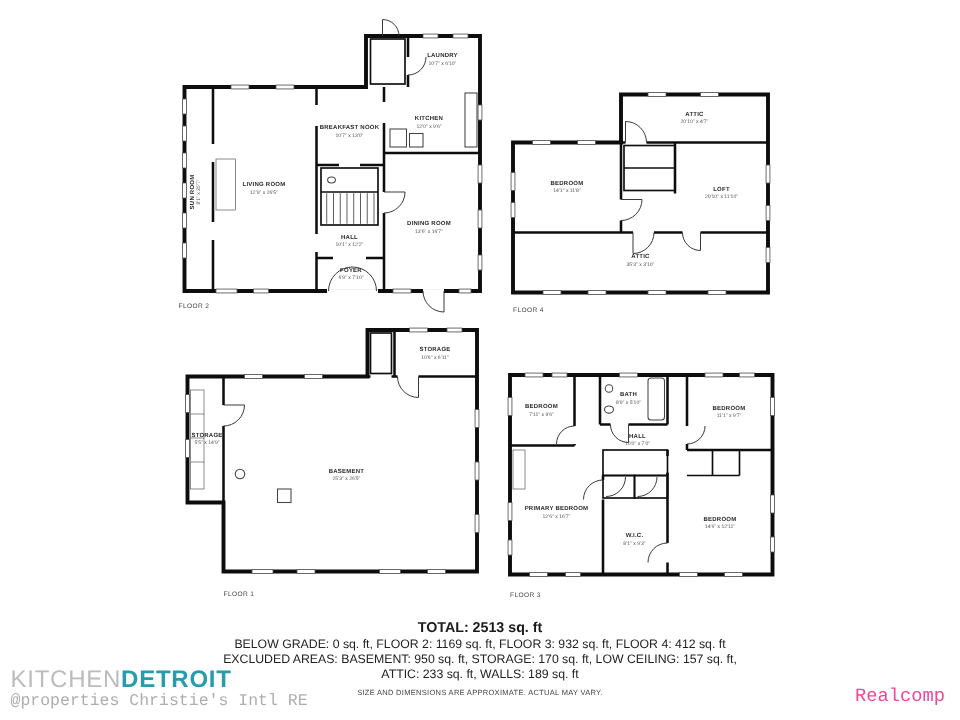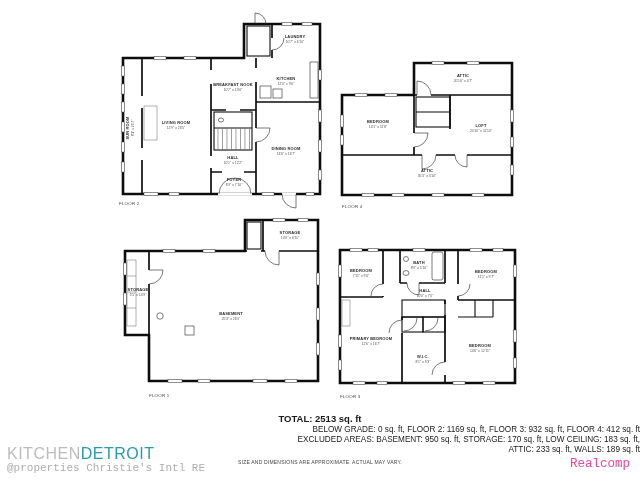--- a/index.html
+++ b/index.html
@@ -13,26 +13,26 @@
   .wall{fill:#fff;stroke:#0d0d0d;stroke-width:2.6;stroke-linejoin:miter;}
   .iw{stroke:#0d0d0d;stroke-width:1.7;fill:none;}
   .iw2{stroke:#0d0d0d;stroke-width:1.1;fill:none;}
   .thin{stroke:#333;stroke-width:.65;fill:none;}
   .w{fill:#fff;stroke:#555;stroke-width:.55;}
   .gap{fill:#fff;stroke:none;}
   .fix{stroke:#444;stroke-width:.7;fill:#fff;}
   .sb{stroke:#666;stroke-width:.5;fill:none;}
   .summary{position:absolute;left:0;right:0;top:413px;text-align:center;color:#1a1a1a;}
   .s-total{font-size:9.5px;font-weight:700;margin:0 0 1px 0;}
-  .s-line{font-size:8.2px;line-height:10px;color:#222;text-align:right;}
+  .s-line{font-size:8.2px;line-height:10px;color:#222;}
   .s-disc{font-size:5px;color:#444;margin-top:4px;letter-spacing:.2px;}
   .brand{position:absolute;left:7px;top:446px;}
   .brand-main{font-size:16px;letter-spacing:.5px;line-height:16px;}
   .brand-light{font-weight:400;}
-  .brand-bold{font-weight:400;}
+  .brand-bold{font-weight:700;}
   .brand-sub{font-size:11px;color:#aeaeae;line-height:12px;font-family:Liberation Mono, monospace;}
   .realcomp{position:absolute;right:10px;top:457px;font-size:12.5px;color:#ec4899;font-family:Liberation Mono, monospace;}
 </style>
 </head>
 <body>
 
 <div id="stage">
 
   <svg class="plan" style="left:114px;top:10px" width="215" height="200" viewBox="0 0 215 200">
     <defs>
@@ -359,21 +359,21 @@
     <g>
       <text class="rn" x="145" y="107">BEDROOM</text>
       <text class="rd" x="145" y="112">14'6" x 12'11"</text>
     </g>
     <text class="fl" x="5" y="158">FLOOR 3</text>
   </svg>
 
   <div class="summary">
     <div class="s-total">TOTAL: 2513 sq. ft</div>
     <div class="s-line">BELOW GRADE: 0 sq. ft, FLOOR 2: 1169 sq. ft, FLOOR 3: 932 sq. ft, FLOOR 4: 412 sq. ft</div>
-    <div class="s-line">EXCLUDED AREAS: BASEMENT: 950 sq. ft, STORAGE: 170 sq. ft, LOW CEILING: 183 sq. ft,</div>
+    <div class="s-line">EXCLUDED AREAS: BASEMENT: 950 sq. ft, STORAGE: 170 sq. ft, LOW CEILING: 157 sq. ft,</div>
     <div class="s-line">ATTIC: 233 sq. ft, WALLS: 189 sq. ft</div>
     <div class="s-disc">SIZE AND DIMENSIONS ARE APPROXIMATE. ACTUAL MAY VARY.</div>
   </div>
 
   <div class="brand">
     <div class="brand-main">
       <span class="brand-light" style="color: rgb(188, 188, 188);">KITCHEN</span><span class="brand-bold" style="color: rgb(39, 156, 174);">DETROIT</span>
     </div>
     <div class="brand-sub">@properties Christie's Intl RE</div>
   </div>

